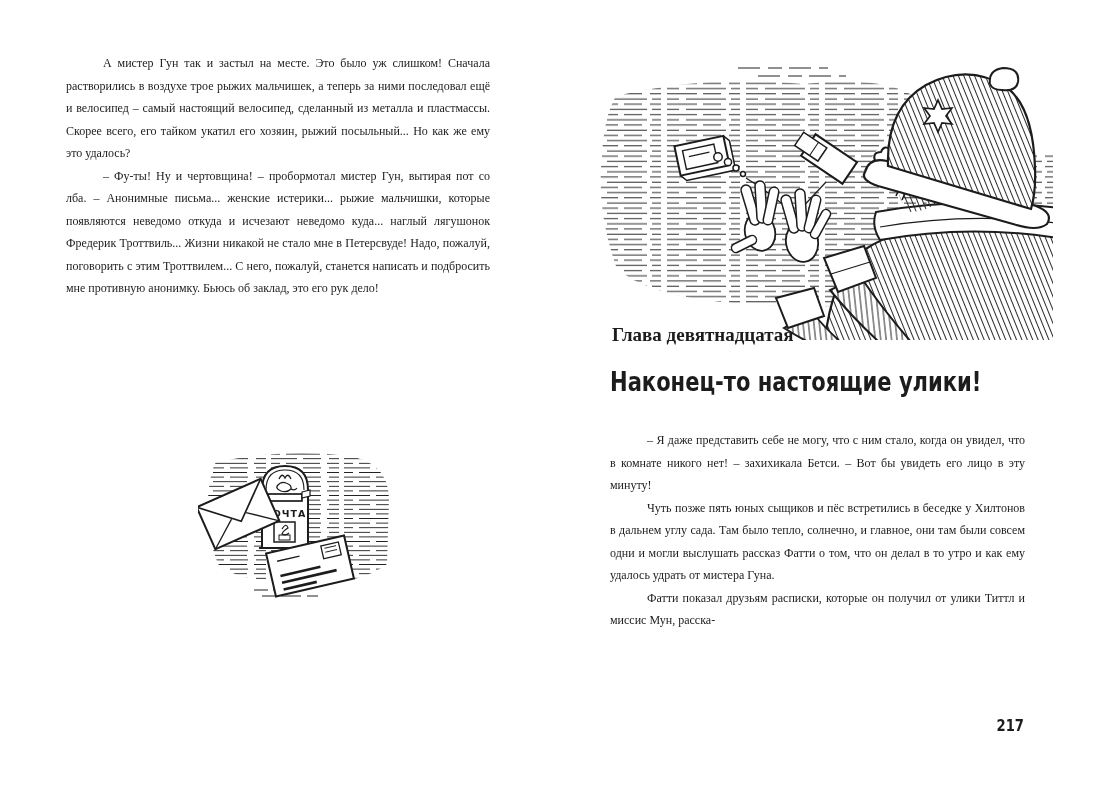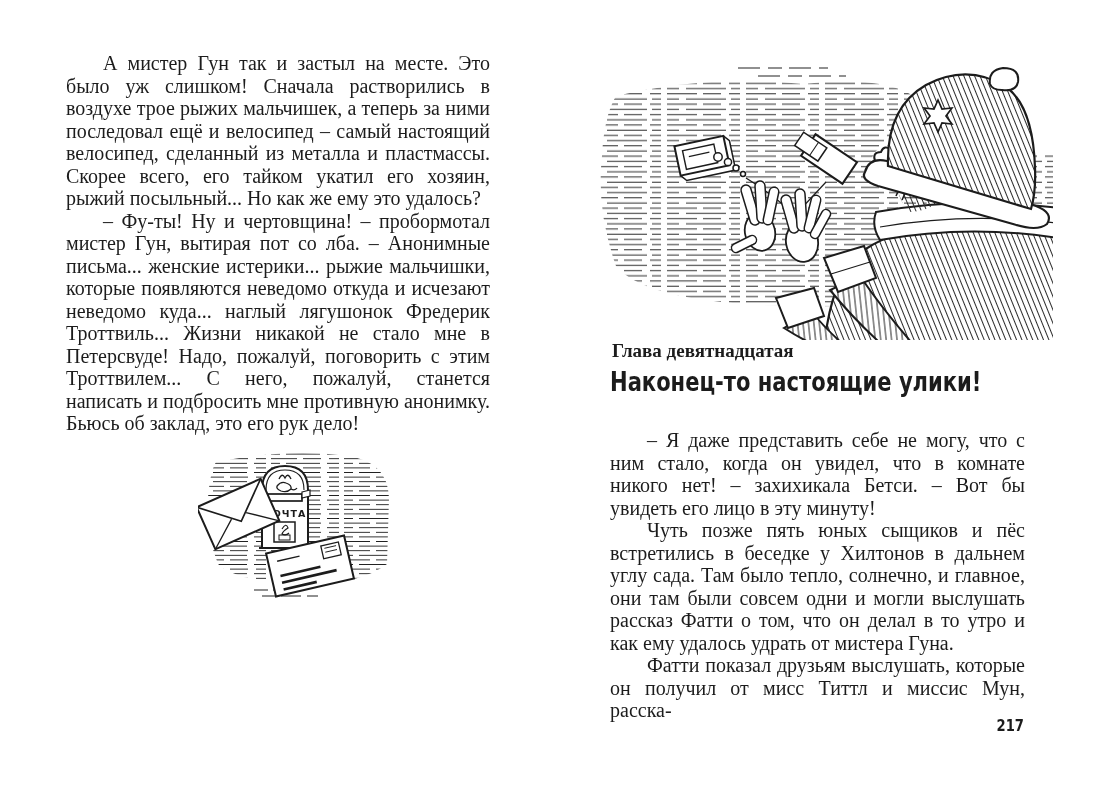--- a/index.html
+++ b/index.html
@@ -1,26 +1,26 @@
 <!DOCTYPE html>
 <html lang="ru"><head>
 <meta charset="utf-8">
 <style>
   html,body{margin:0;padding:0;background:#ffffff;}
   .spread{
     position:relative;width:1100px;height:786px;background:#ffffff;
     color:#1c1c1c;font-family:"Liberation Serif","DejaVu Serif",serif;
     overflow:hidden;
   }
-  .textcol{position:absolute;text-align:justify;font-size:20px;line-height:22.5px;}
+  .textcol{position:absolute;text-align:justify;font-size:12px;line-height:22.5px;}
   .textcol p{margin:0;text-indent:37px;}
   .col-left{left:66px;top:52px;width:424px;}
   .col-right{left:610px;top:429px;width:415px;}
   .chapter-label{
-    position:absolute;left:612px;top:340px;
+    position:absolute;left:612px;top:324px;
     font-weight:bold;font-size:19px;
     font-family:"Liberation Serif","DejaVu Serif",serif;
   }
   .chapter-title{
     position:absolute;left:610px;top:366px;
     font-family:"DejaVu Sans","Liberation Sans",sans-serif;
     font-weight:bold;font-size:27px;white-space:nowrap;
     transform:scaleX(0.78);transform-origin:left center;
     letter-spacing:0px;
   }
@@ -211,18 +211,18 @@
       </g>
     </g>
   </svg>
 
   <div class="chapter-label">Глава девятнадцатая</div>
   <div class="chapter-title">Наконец-то настоящие улики!</div>
 
   <div class="textcol col-right">
     <p>– Я даже представить себе не могу, что с ним стало, когда он увидел, что в комнате никого нет! – захихикала Бетси. – Вот бы увидеть его лицо в эту минуту!</p>
     <p>Чуть позже пять юных сыщиков и пёс встретились в беседке у Хилтонов в дальнем углу сада. Там было тепло, солнечно, и главное, они там были совсем одни и могли выслушать рассказ Фатти о том, что он делал в то утро и как ему удалось удрать от мистера Гуна.</p>
-    <p>Фатти показал друзьям выслушать, которые он получил от мисс Титтл и миссис Мун, расска-</p>
+    <p>Фатти показал друзьям расписки, которые он получил от улики Титтл и миссис Мун, расска-</p>
   </div>
 
   <div class="page-number">217</div>
 
 </div>
 
 </body></html>

